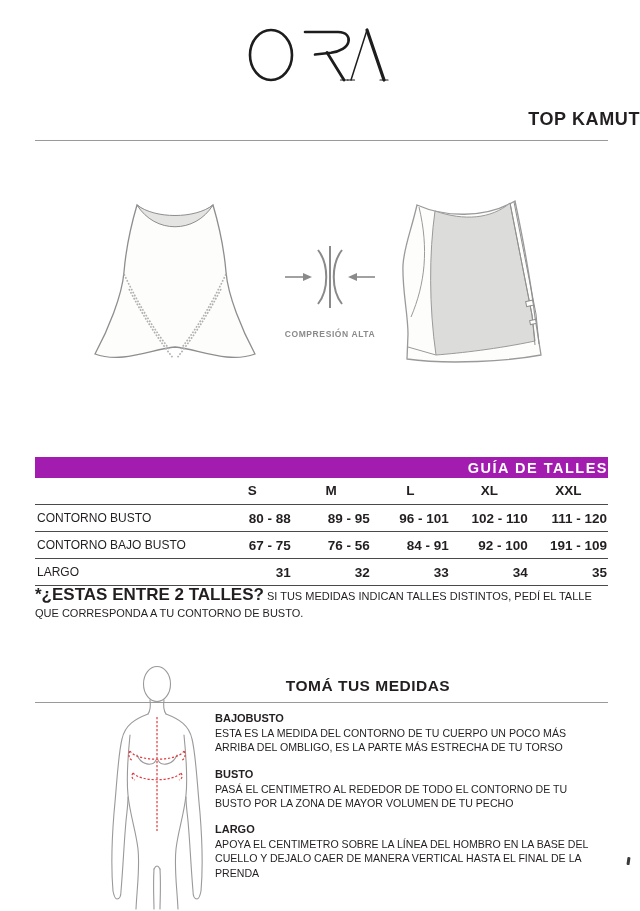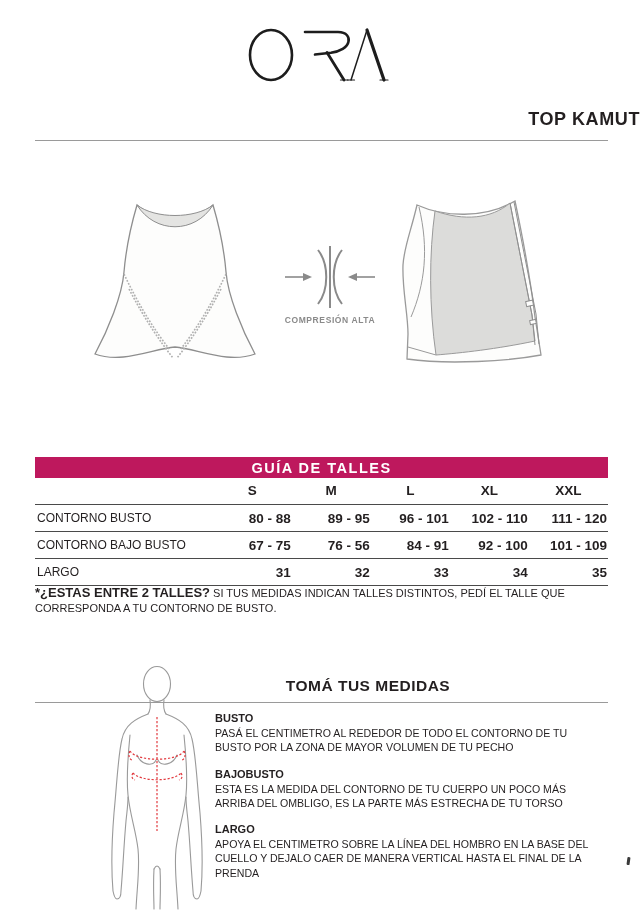--- a/index.html
+++ b/index.html
@@ -12,36 +12,36 @@
   .sr-only{position:absolute;width:1px;height:1px;overflow:hidden;clip:rect(0 0 0 0);}
   .page-title{position:absolute;top:109px;left:0;width:100%;text-align:right;
     font-size:18px;font-weight:bold;letter-spacing:.6px;}
   .rule{position:absolute;left:35px;width:573px;border-top:1.5px solid #9a9a9a;}
   .rule1{top:140px;}
   .rule2{top:702px;}
   
   .front-svg{position:absolute;left:80px;top:192px;}
   .back-svg{position:absolute;left:389px;top:189px;}
   .comp{position:absolute;left:278px;top:245px;width:104px;text-align:center;}
-  .comp-label{font-size:8.5px;font-weight:bold;color:#8a8a8a;letter-spacing:.6px;margin-top:0;white-space:nowrap;}
+  .comp-label{font-size:8.5px;font-weight:bold;color:#8a8a8a;letter-spacing:.6px;margin-top:14px;white-space:nowrap;}
   
   .guide-bar{position:absolute;left:35px;top:457px;width:573px;height:21px;
     display:flex;align-items:center;justify-content:center;
     color:#ffffff;font-size:14.5px;font-weight:bold;letter-spacing:1.5px;}
   .size-table{position:absolute;left:35px;top:478px;width:573px;border-collapse:collapse;
     font-size:13.5px;}
   .size-table th{font-weight:bold;text-align:center;padding:5px 0 6px;border-bottom:1.2px solid #4a4a4a;}
   .size-table th.blank{width:31%;}
   .size-table th.szcol{width:13.8%;}
   .size-table td{height:24px;border-bottom:1.2px solid #4a4a4a;}
   .size-table td.rowlabel{text-align:left;font-weight:normal;padding-left:2px;font-size:12px;}
   .size-table td.val{text-align:right;font-weight:bold;}
   
   .notes{position:absolute;left:35px;top:584px;width:578px;font-size:11px;line-height:1.32;}
-  .notes .q{font-weight:bold;font-size:13px;}
+  .notes .q{font-weight:bold;font-size:17px;}
   .notes .warn{margin-top:5px;font-weight:bold;font-size:11.5px;line-height:1.3;}
   
   .meas-title{position:absolute;top:677px;left:0;width:100%;text-align:center;
     font-size:15.5px;font-weight:bold;letter-spacing:.5px;padding-left:48px;}
   .figure-svg{position:absolute;left:97px;top:663px;}
   .meas-col{position:absolute;left:215px;top:712px;width:388px;}
   .meas-item{margin-bottom:13px;}
   .meas-label{font-weight:bold;font-size:11px;margin-bottom:2px;}
   .meas-text{font-size:10.6px;line-height:1.35;}
   .stray{position:absolute;left:627px;top:857px;width:2.5px;height:8px;background:#3a3a3a;
@@ -108,21 +108,21 @@
     <path d="M30,18 C40,60 36,95 22,128" fill="none" stroke="#9a9a9a" stroke-width="1"></path>
     <path d="M19,158 L47,166" fill="none" stroke="#9a9a9a" stroke-width="1"></path>
     <g stroke="#8f8f8f" stroke-width="1" fill="none">
       <path d="M121,14 L143,126 L146,156"></path>
       <path d="M125,13 L147,125 L150,155"></path>
     </g>
     <rect x="137" y="112" width="7" height="5" fill="#fdfdfc" stroke="#8f8f8f" stroke-width="1" transform="rotate(-12 140 114)"></rect>
     <rect x="141" y="131" width="6" height="4" fill="#fdfdfc" stroke="#8f8f8f" stroke-width="1" transform="rotate(-12 144 133)"></rect>
   </svg>
 
-  <div class="guide-bar" style="background:#be185d;">
+  <div class="guide-bar" style="background:#a21caf;justify-content:flex-end;">
     <span>GUÍA DE TALLES</span>
   </div>
 
   <table class="size-table">
     <tbody>
         <tr>
       <th class="blank"></th>
       <th class="szcol">S</th>
       <th class="szcol">M</th>
       <th class="szcol">L</th>
@@ -136,21 +136,21 @@
       <td class="val">96 - 101</td>
       <td class="val">102 - 110</td>
       <td class="val">111 - 120</td>
     </tr>
     <tr>
       <td class="rowlabel">CONTORNO BAJO BUSTO</td>
       <td class="val">67 - 75</td>
       <td class="val">76 - 56</td>
       <td class="val">84 - 91</td>
       <td class="val">92 - 100</td>
-      <td class="val">101 - 109</td>
+      <td class="val">191 - 109</td>
     </tr>
     <tr>
       <td class="rowlabel">LARGO</td>
       <td class="val">31</td>
       <td class="val">32</td>
       <td class="val">33</td>
       <td class="val">34</td>
       <td class="val">35</td>
     </tr>
   </tbody>
@@ -187,26 +187,26 @@
       <path d="M33,88 C31,92 32,96 35,97"></path>
       <path d="M87,88 C89,92 88,96 85,97"></path>
       <path d="M36,110 C44,119 76,119 84,110"></path>
       <path d="M36,110 C34,113 35,116 38,117"></path>
       <path d="M84,110 C86,113 85,116 82,117"></path>
     </g>
   </svg>
 
   <div class="meas-col">
     <div class="meas-item">
+      <div class="meas-label">BAJOBUSTO</div>
+      <div class="meas-text">ESTA ES LA MEDIDA DEL CONTORNO DE TU CUERPO UN POCO MÁS ARRIBA DEL OMBLIGO, ES LA PARTE MÁS ESTRECHA DE TU TORSO</div>
+    </div>
+    <div class="meas-item">
       <div class="meas-label">BUSTO</div>
       <div class="meas-text">PASÁ EL CENTIMETRO AL REDEDOR DE TODO EL CONTORNO DE TU BUSTO POR LA ZONA DE MAYOR VOLUMEN DE TU PECHO</div>
-    </div>
-    <div class="meas-item">
-      <div class="meas-label">BAJOBUSTO</div>
-      <div class="meas-text">ESTA ES LA MEDIDA DEL CONTORNO DE TU CUERPO UN POCO MÁS ARRIBA DEL OMBLIGO, ES LA PARTE MÁS ESTRECHA DE TU TORSO</div>
     </div>
     <div class="meas-item">
       <div class="meas-label">LARGO</div>
       <div class="meas-text">APOYA EL CENTIMETRO SOBRE LA LÍNEA DEL HOMBRO EN LA BASE DEL CUELLO Y DEJALO CAER DE MANERA VERTICAL HASTA EL FINAL DE LA PRENDA</div>
     </div>
   </div>
 
   <div class="stray"></div>
 </div>
 

